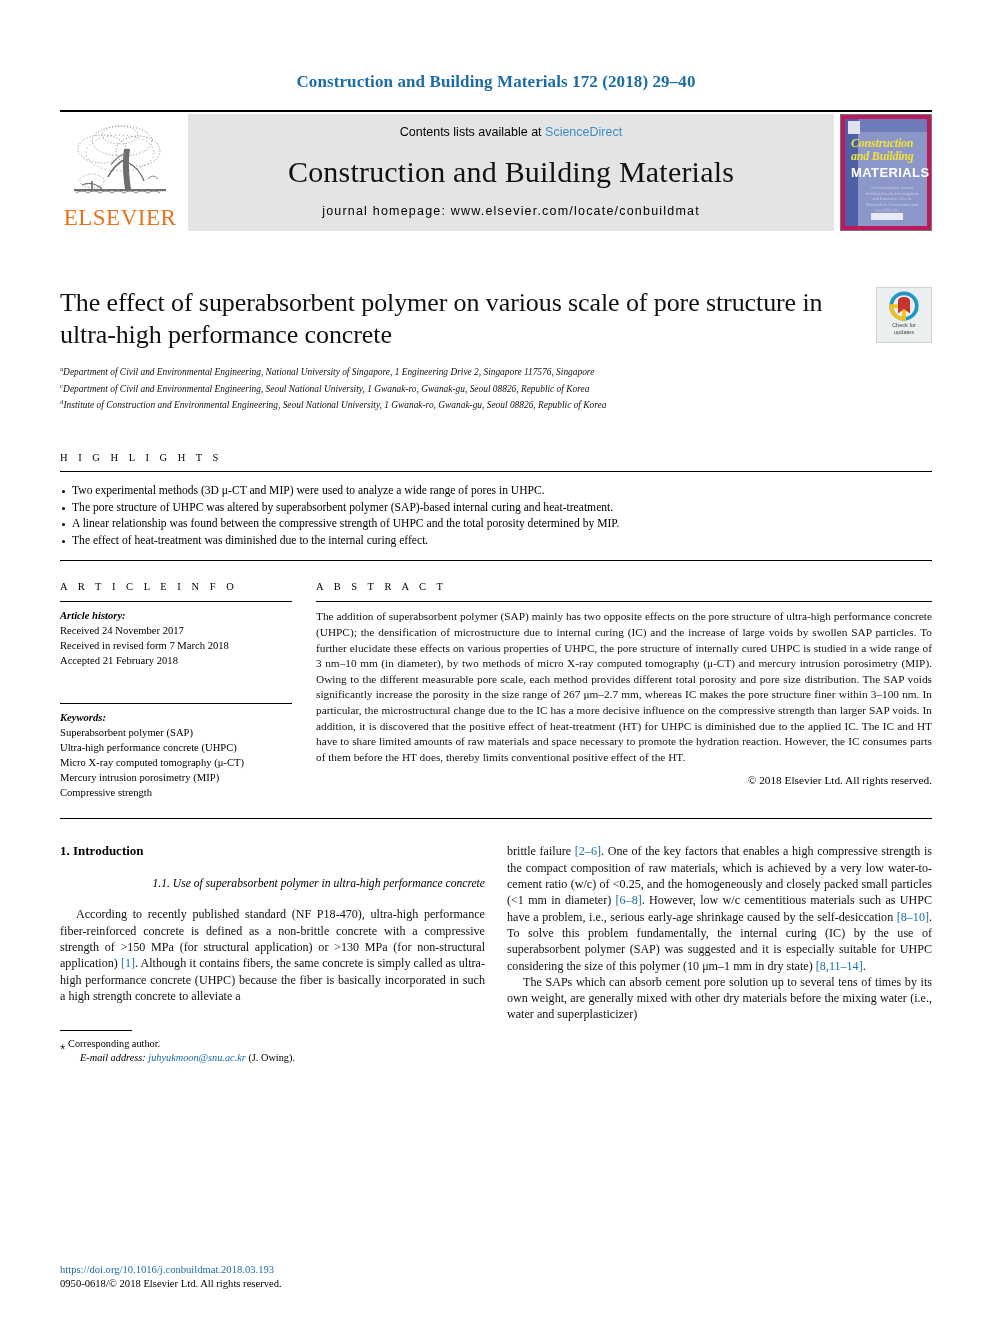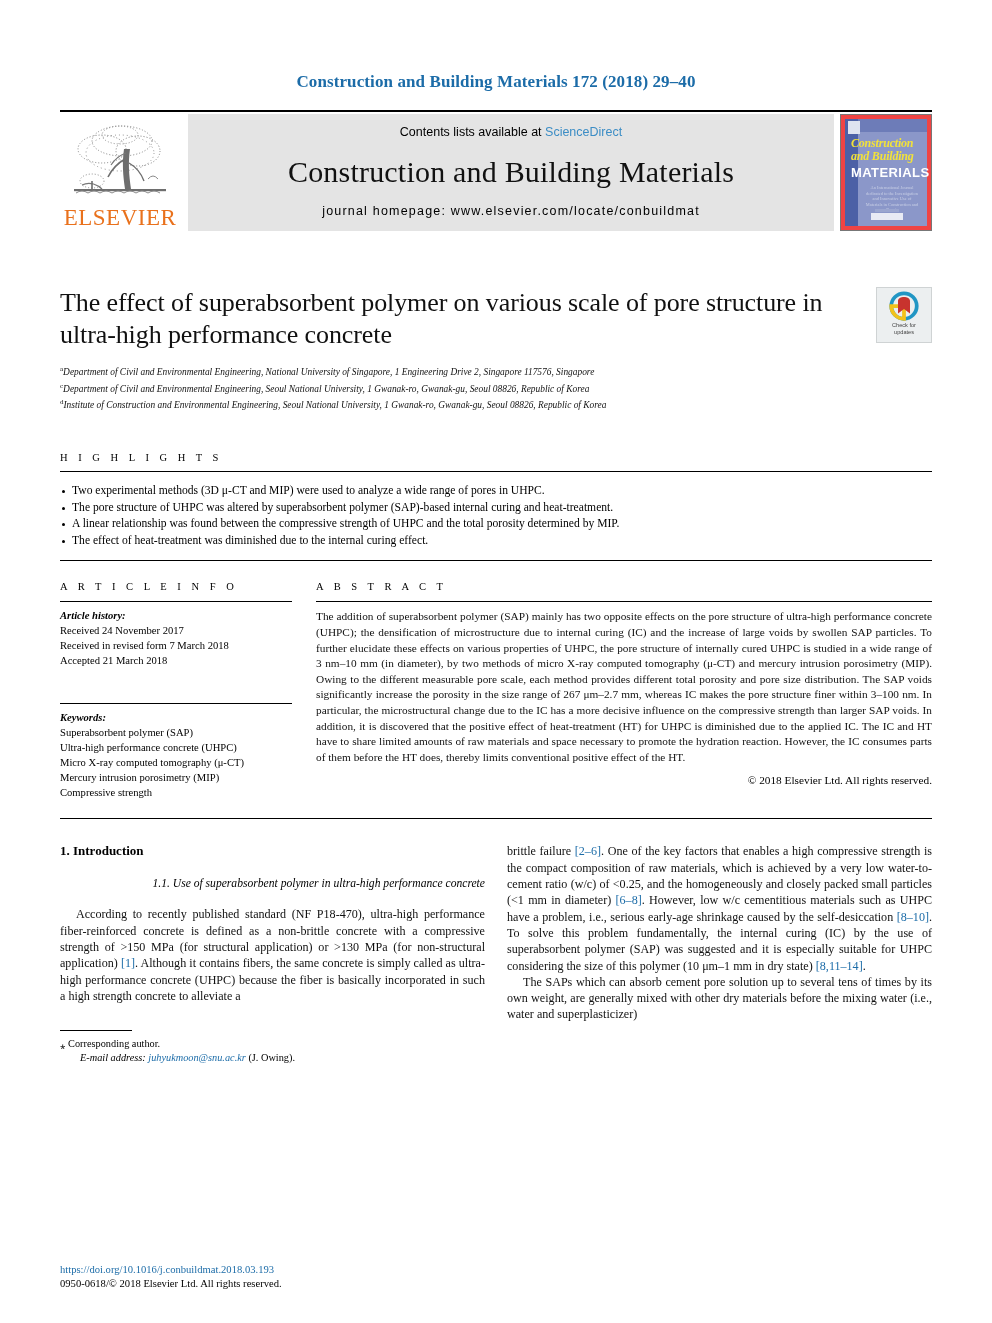--- a/index.html
+++ b/index.html
@@ -92,21 +92,21 @@
     font-family: "Liberation Sans", sans-serif;
     font-size: 12.5px;
     letter-spacing: 1.2px;
     color: #000;
   }
   .cover-thumb {
     width: 92px;
     flex: 0 0 92px;
     border: 1px solid #777;
     box-sizing: border-box;
-    background: #ef4444;
+    background: #be185d;
     position: relative;
     overflow: hidden;
   }
   .cover-inner {
     position: absolute;
     inset: 4px;
     background: linear-gradient(90deg,#4c60a6 0%, #4c60a6 16%, #8b97c9 16%, #8b97c9 100%);
   }
   .cover-band {
     position: absolute;
@@ -495,21 +495,21 @@
     <div class="hl-bottom"></div>
   </div>
 
   <div class="info-abs">
     <div class="col-info">
       <div class="sec-head">A R T I C L E   I N F O</div>
       <div class="info-rule"></div>
       <div class="info-sub">Article history:</div>
       <div class="info-line">Received 24 November 2017</div>
       <div class="info-line">Received in revised form 7 March 2018</div>
-      <div class="info-line">Accepted 21 March 2018</div>
+      <div class="info-line">Accepted 21 February 2018</div>
       <div class="kw-gap"></div>
       <div class="info-rule"></div>
       <div class="info-sub">Keywords:</div>
       <div class="info-line">Superabsorbent polymer (SAP)</div>
       <div class="info-line">Ultra-high performance concrete (UHPC)</div>
       <div class="info-line">Micro X-ray computed tomography (μ-CT)</div>
       <div class="info-line">Mercury intrusion porosimetry (MIP)</div>
       <div class="info-line">Compressive strength</div>
     </div>
 

